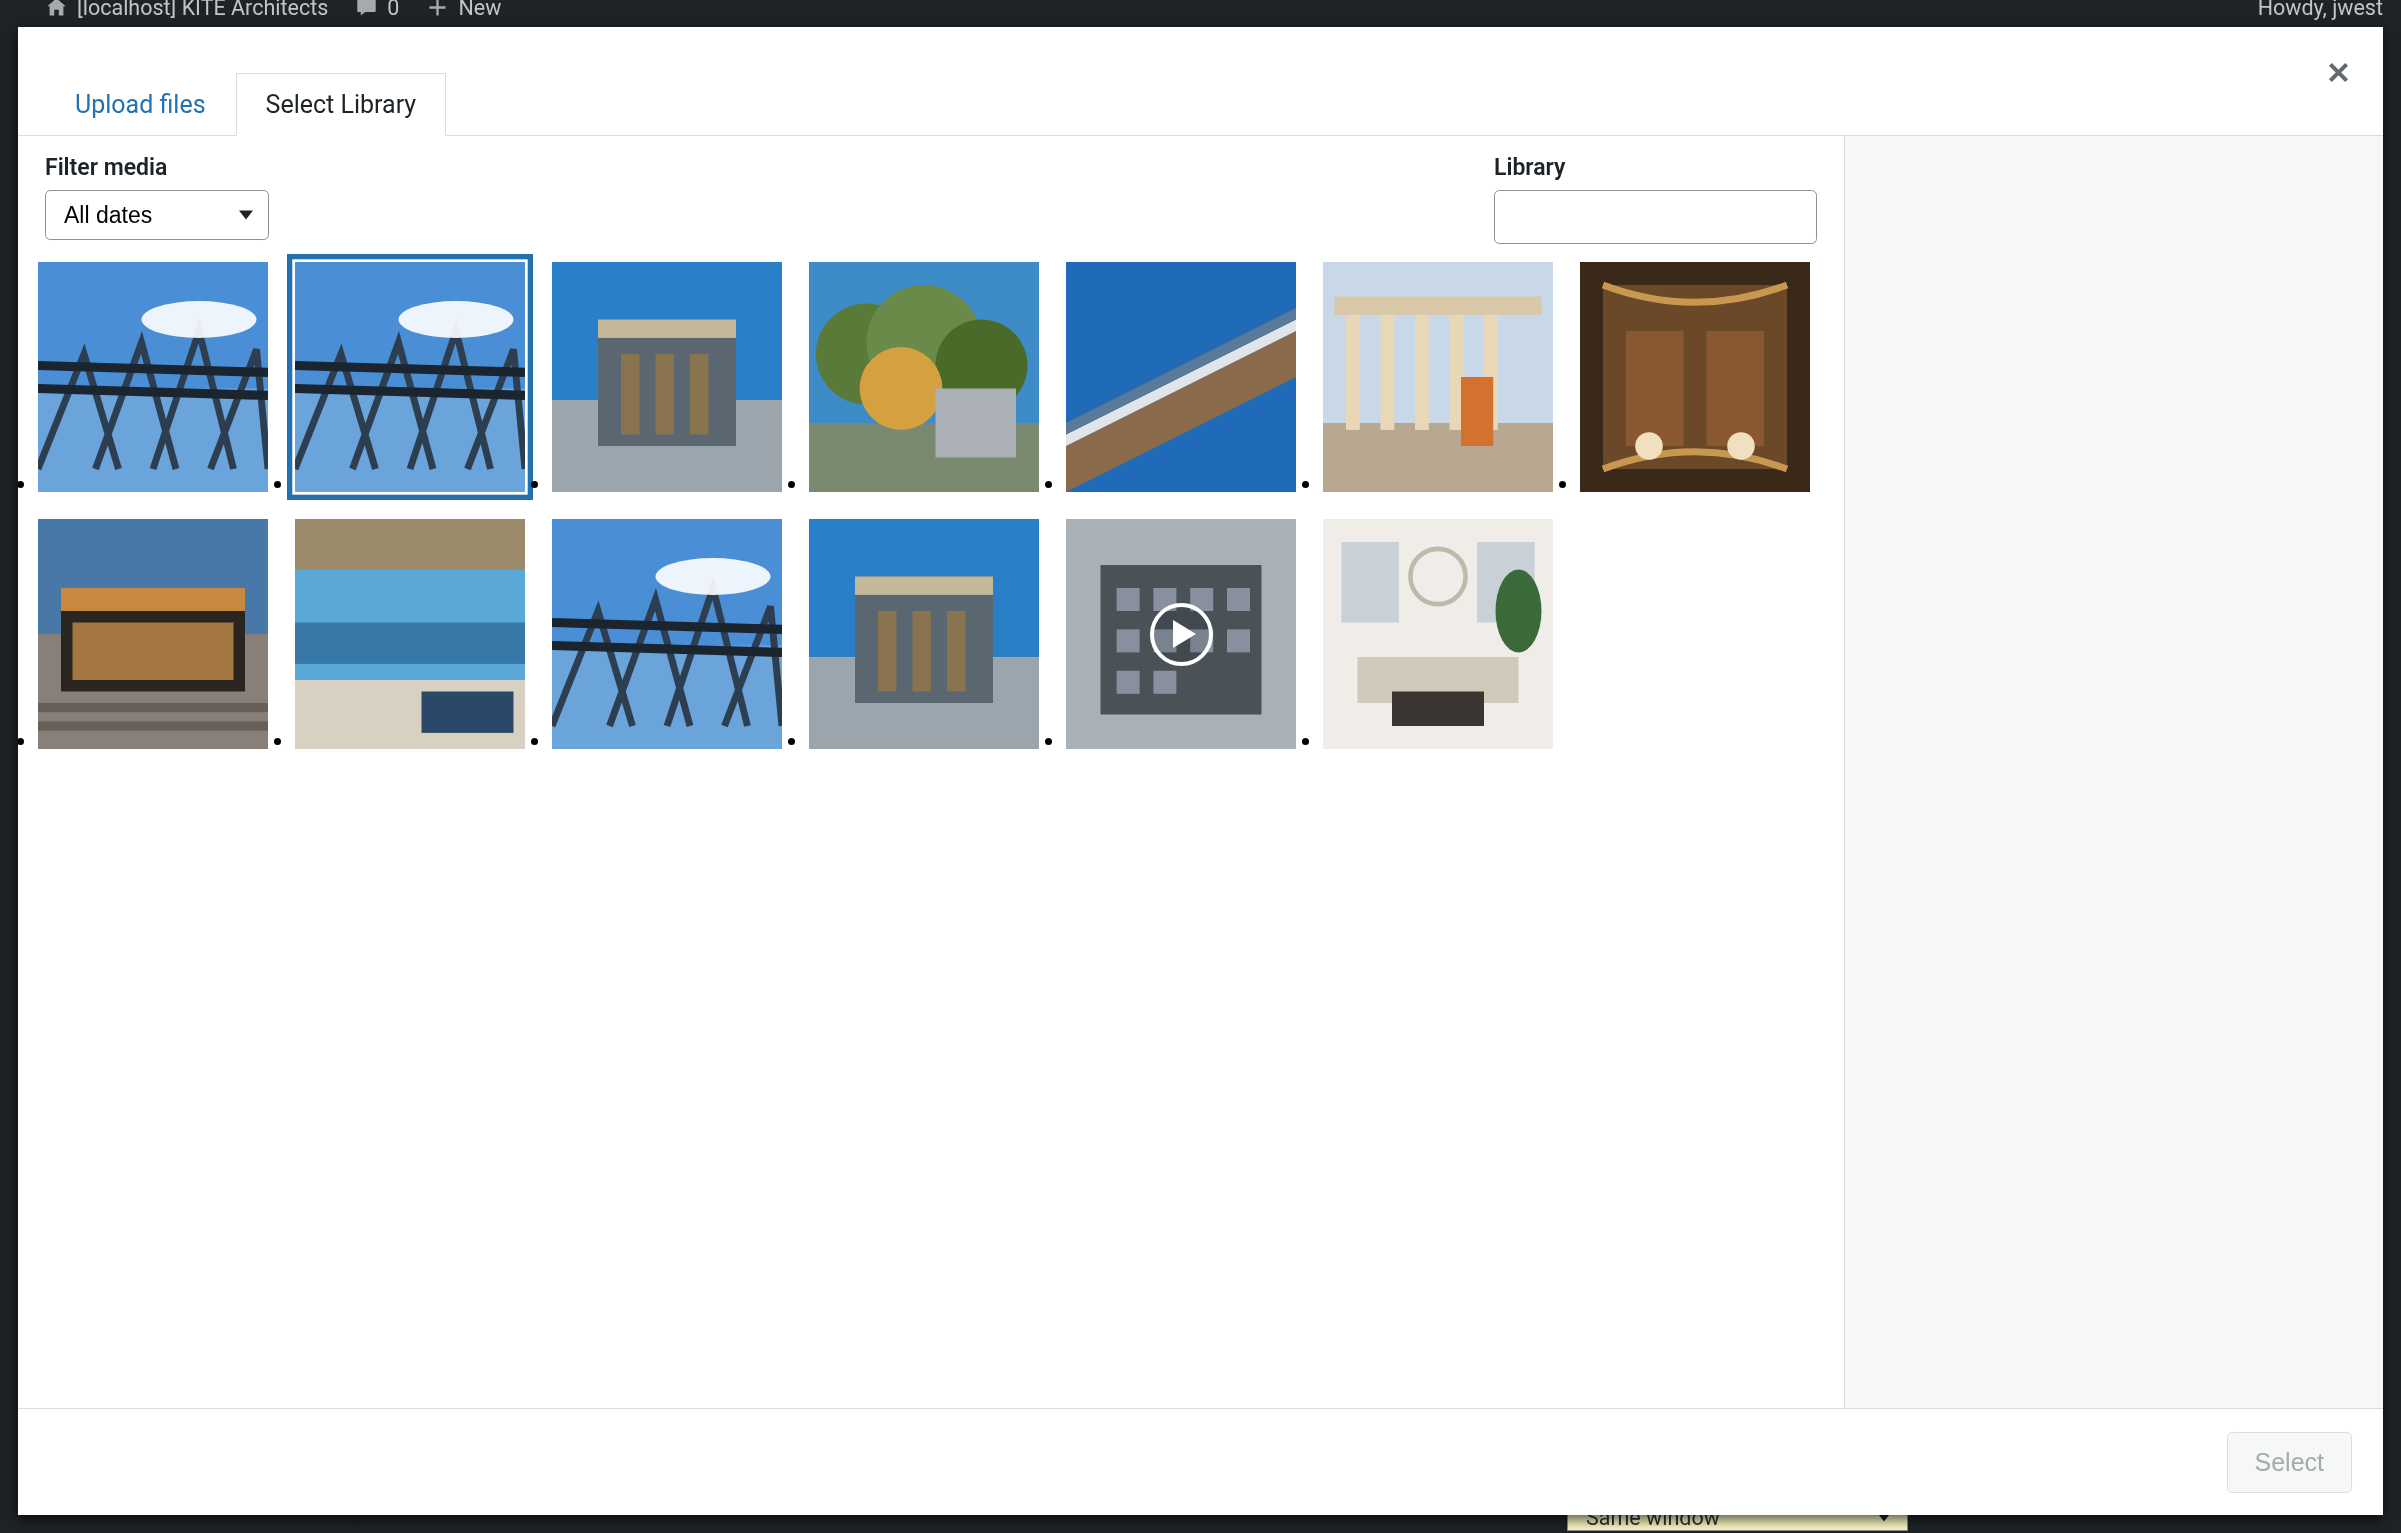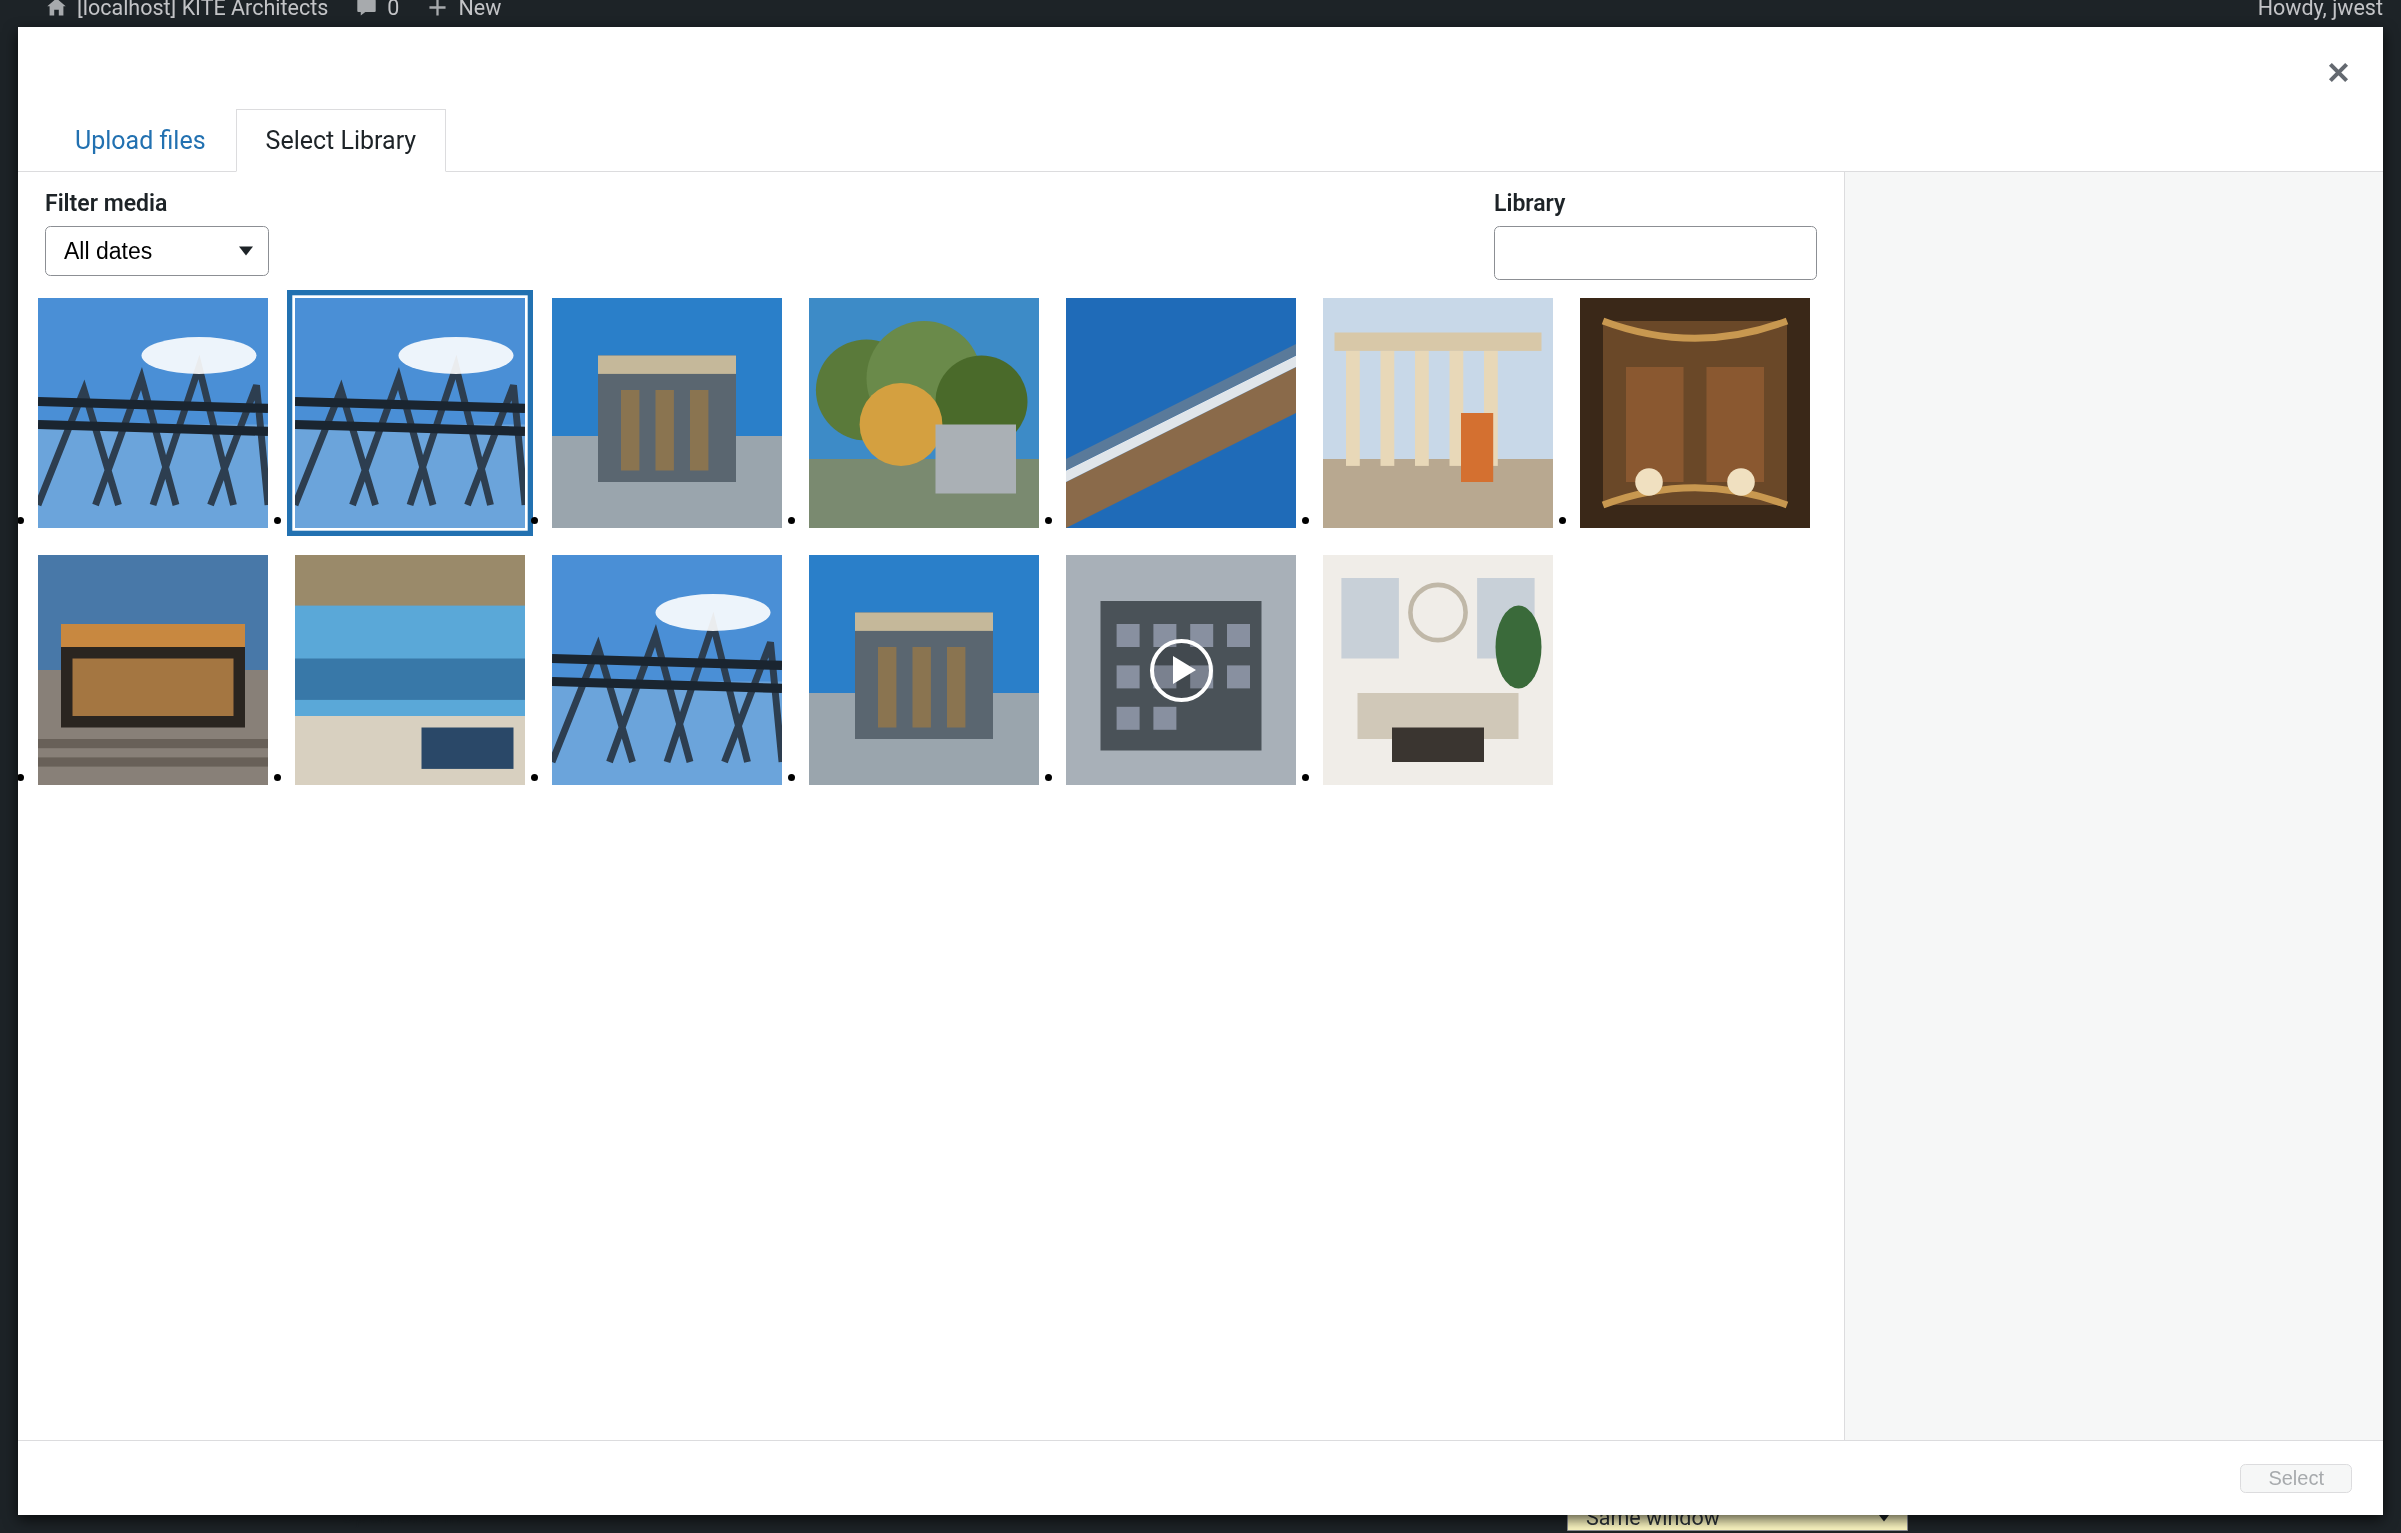--- a/index.html
+++ b/index.html
@@ -47,21 +47,20 @@
   color: #646970; cursor: pointer;
   font-size: 36px;
   display: flex; align-items: center; justify-content: center;
 }
 
 
 .media-router {
   padding: 45px 27px 0 27px;
   border-bottom: 0.9px solid #dcdcde;
   display: flex;
-  margin-top: 36px;
 }
 .media-router .tab {
   padding: 16px 29px;
   color: #2271b1;
   cursor: pointer;
   font-size: 25px;
   border: 0.9px solid transparent;
   position: relative;
   top: 0.9px;
 }
@@ -180,26 +179,26 @@
 }
 
 
 .media-frame-toolbar {
   border-top: 0.9px solid #dcdcde;
   padding: 22.4px 31px;
   display: flex;
   justify-content: flex-end;
 }
 .button-primary {
-  padding: 2px 27px;
+  padding: 15px 27px;
   border: 0.9px solid #dcdcde;
   border-radius: 5.4px;
   background: #f6f7f7;
   color: #a7aaad;
-  font-size: 20px;
+  font-size: 25px;
   cursor: default;
 }
 
 
 .bg-label {
   position: absolute;
   bottom: 3.6px; left: 341px;
   color: #1d2327;
   font-style: italic;
   font-size: 23px;

